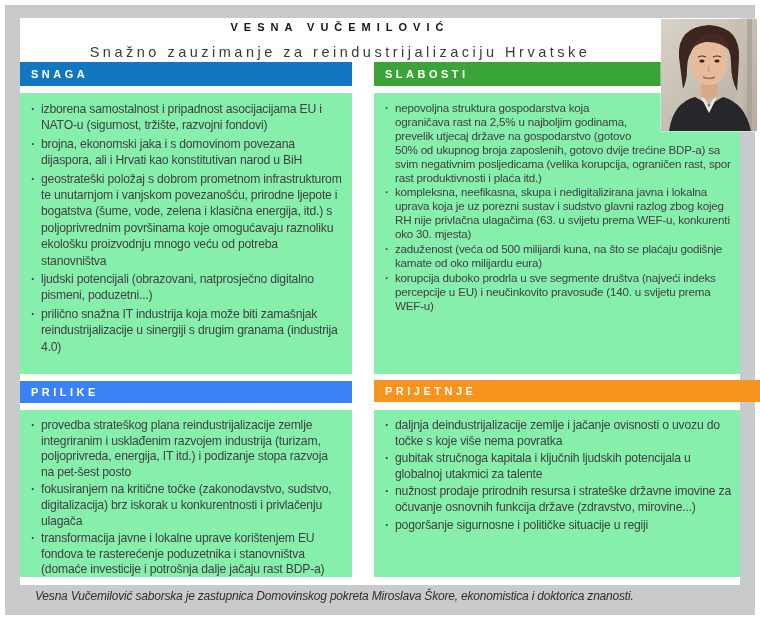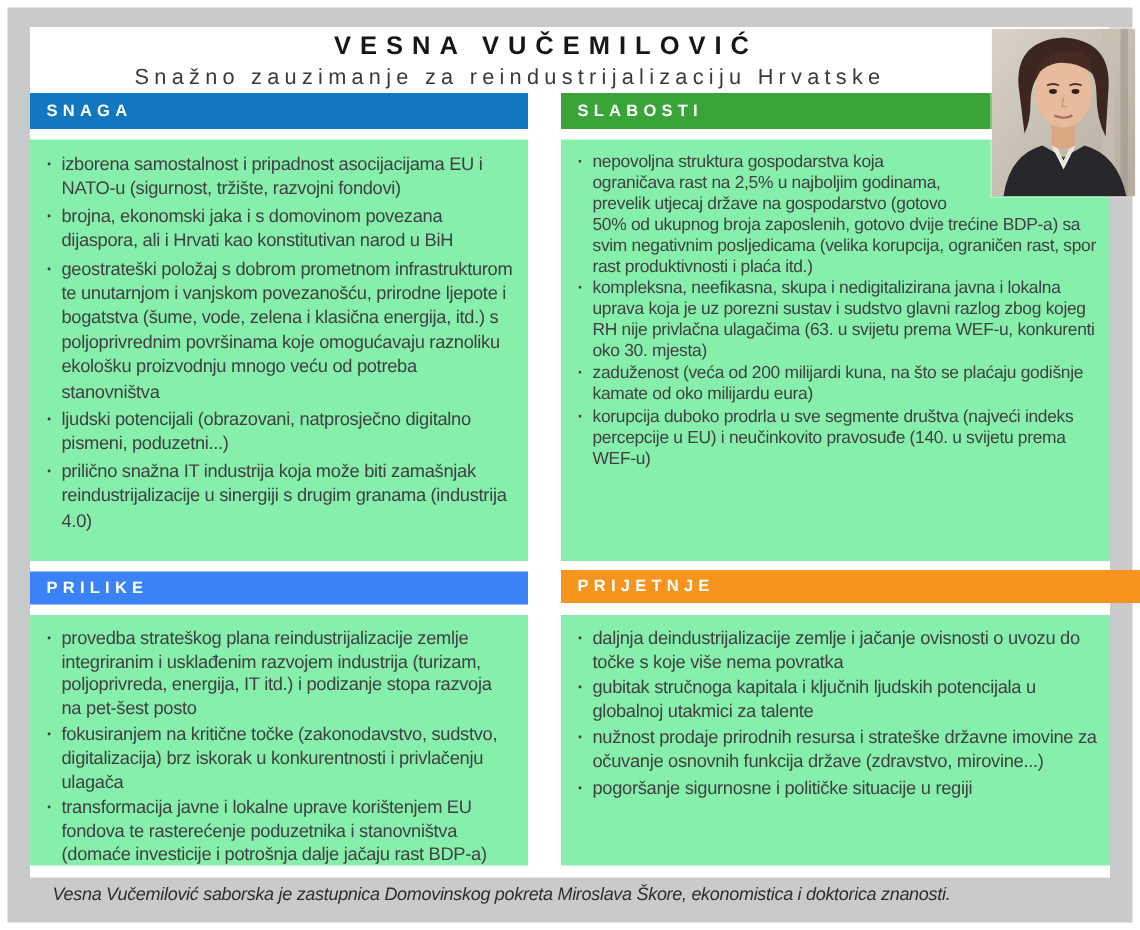--- a/index.html
+++ b/index.html
@@ -7,21 +7,21 @@
     width:760px;height:620px;background:#ffffff;
     font-family:"Liberation Sans", sans-serif;
     -webkit-font-smoothing:antialiased;
   }
   .stage{position:relative;width:760px;height:620px;background:#ffffff;overflow:hidden;}
   .frame{position:absolute;left:5px;top:5px;width:750px;height:610px;background:#c9cacb;}
   .panel{position:absolute;left:20px;top:18px;width:720px;height:567px;background:#ffffff;}
 
   .title{
     position:absolute;left:20px;top:21px;width:640px;text-align:center;
-    font-size:17px;font-weight:bold;letter-spacing:6px;color:#161616;white-space:nowrap;margin-left:24px;
+    font-size:11px;font-weight:bold;letter-spacing:6px;color:#161616;white-space:nowrap;
   }
   .subtitle{
     position:absolute;left:20px;top:44px;width:640px;text-align:center;
     font-size:14.5px;letter-spacing:3.5px;color:#3a3a3a;white-space:nowrap;
   }
 
   .bar{position:absolute;height:24px;line-height:24px;}
   .bar span{
     display:block;padding-left:11px;color:#ffffff;font-weight:bold;
     font-size:11px;letter-spacing:3.5px;
@@ -83,21 +83,21 @@
       <li>ljudski potencijali (obrazovani, natprosječno digitalno pismeni, poduzetni...)</li>
       <li>prilično snažna IT industrija koja može biti zamašnjak reindustrijalizacije u sinergiji s drugim granama (industrija 4.0)</li>
     </ul>
   </div>
 
   <div class="qbody body-slabosti">
     <div class="photo-spacer"></div>
     <ul>
       <li>nepovoljna struktura gospodarstva koja ograničava rast na 2,5% u najboljim godinama, prevelik utjecaj države na gospodarstvo (gotovo 50% od ukupnog broja zaposlenih, gotovo dvije trećine BDP-a) sa svim negativnim posljedicama (velika korupcija, ograničen rast, spor rast produktivnosti i plaća itd.)</li>
       <li>kompleksna, neefikasna, skupa i nedigitalizirana javna i lokalna uprava koja je uz porezni sustav i sudstvo glavni razlog zbog kojeg RH nije privlačna ulagačima (63. u svijetu prema WEF-u, konkurenti oko 30. mjesta)</li>
-      <li>zaduženost (veća od 200 milijardi kuna, na što se plaćaju godišnje kamate od oko milijardu eura)</li>
+      <li>zaduženost (veća od 500 milijardi kuna, na što se plaćaju godišnje kamate od oko milijardu eura)</li>
       <li>korupcija duboko prodrla u sve segmente društva (najveći indeks percepcije u EU) i neučinkovito pravosuđe (140. u svijetu prema WEF-u)</li>
     </ul>
   </div>
 
   <div class="bar bar-prilike" style="background-color: #3b82f6;">
     <span>PRILIKE</span>
   </div>
   <div class="bar bar-prijetnje" style="background-color: rgb(247, 148, 30);">
     <span>PRIJETNJE</span>
   </div>

